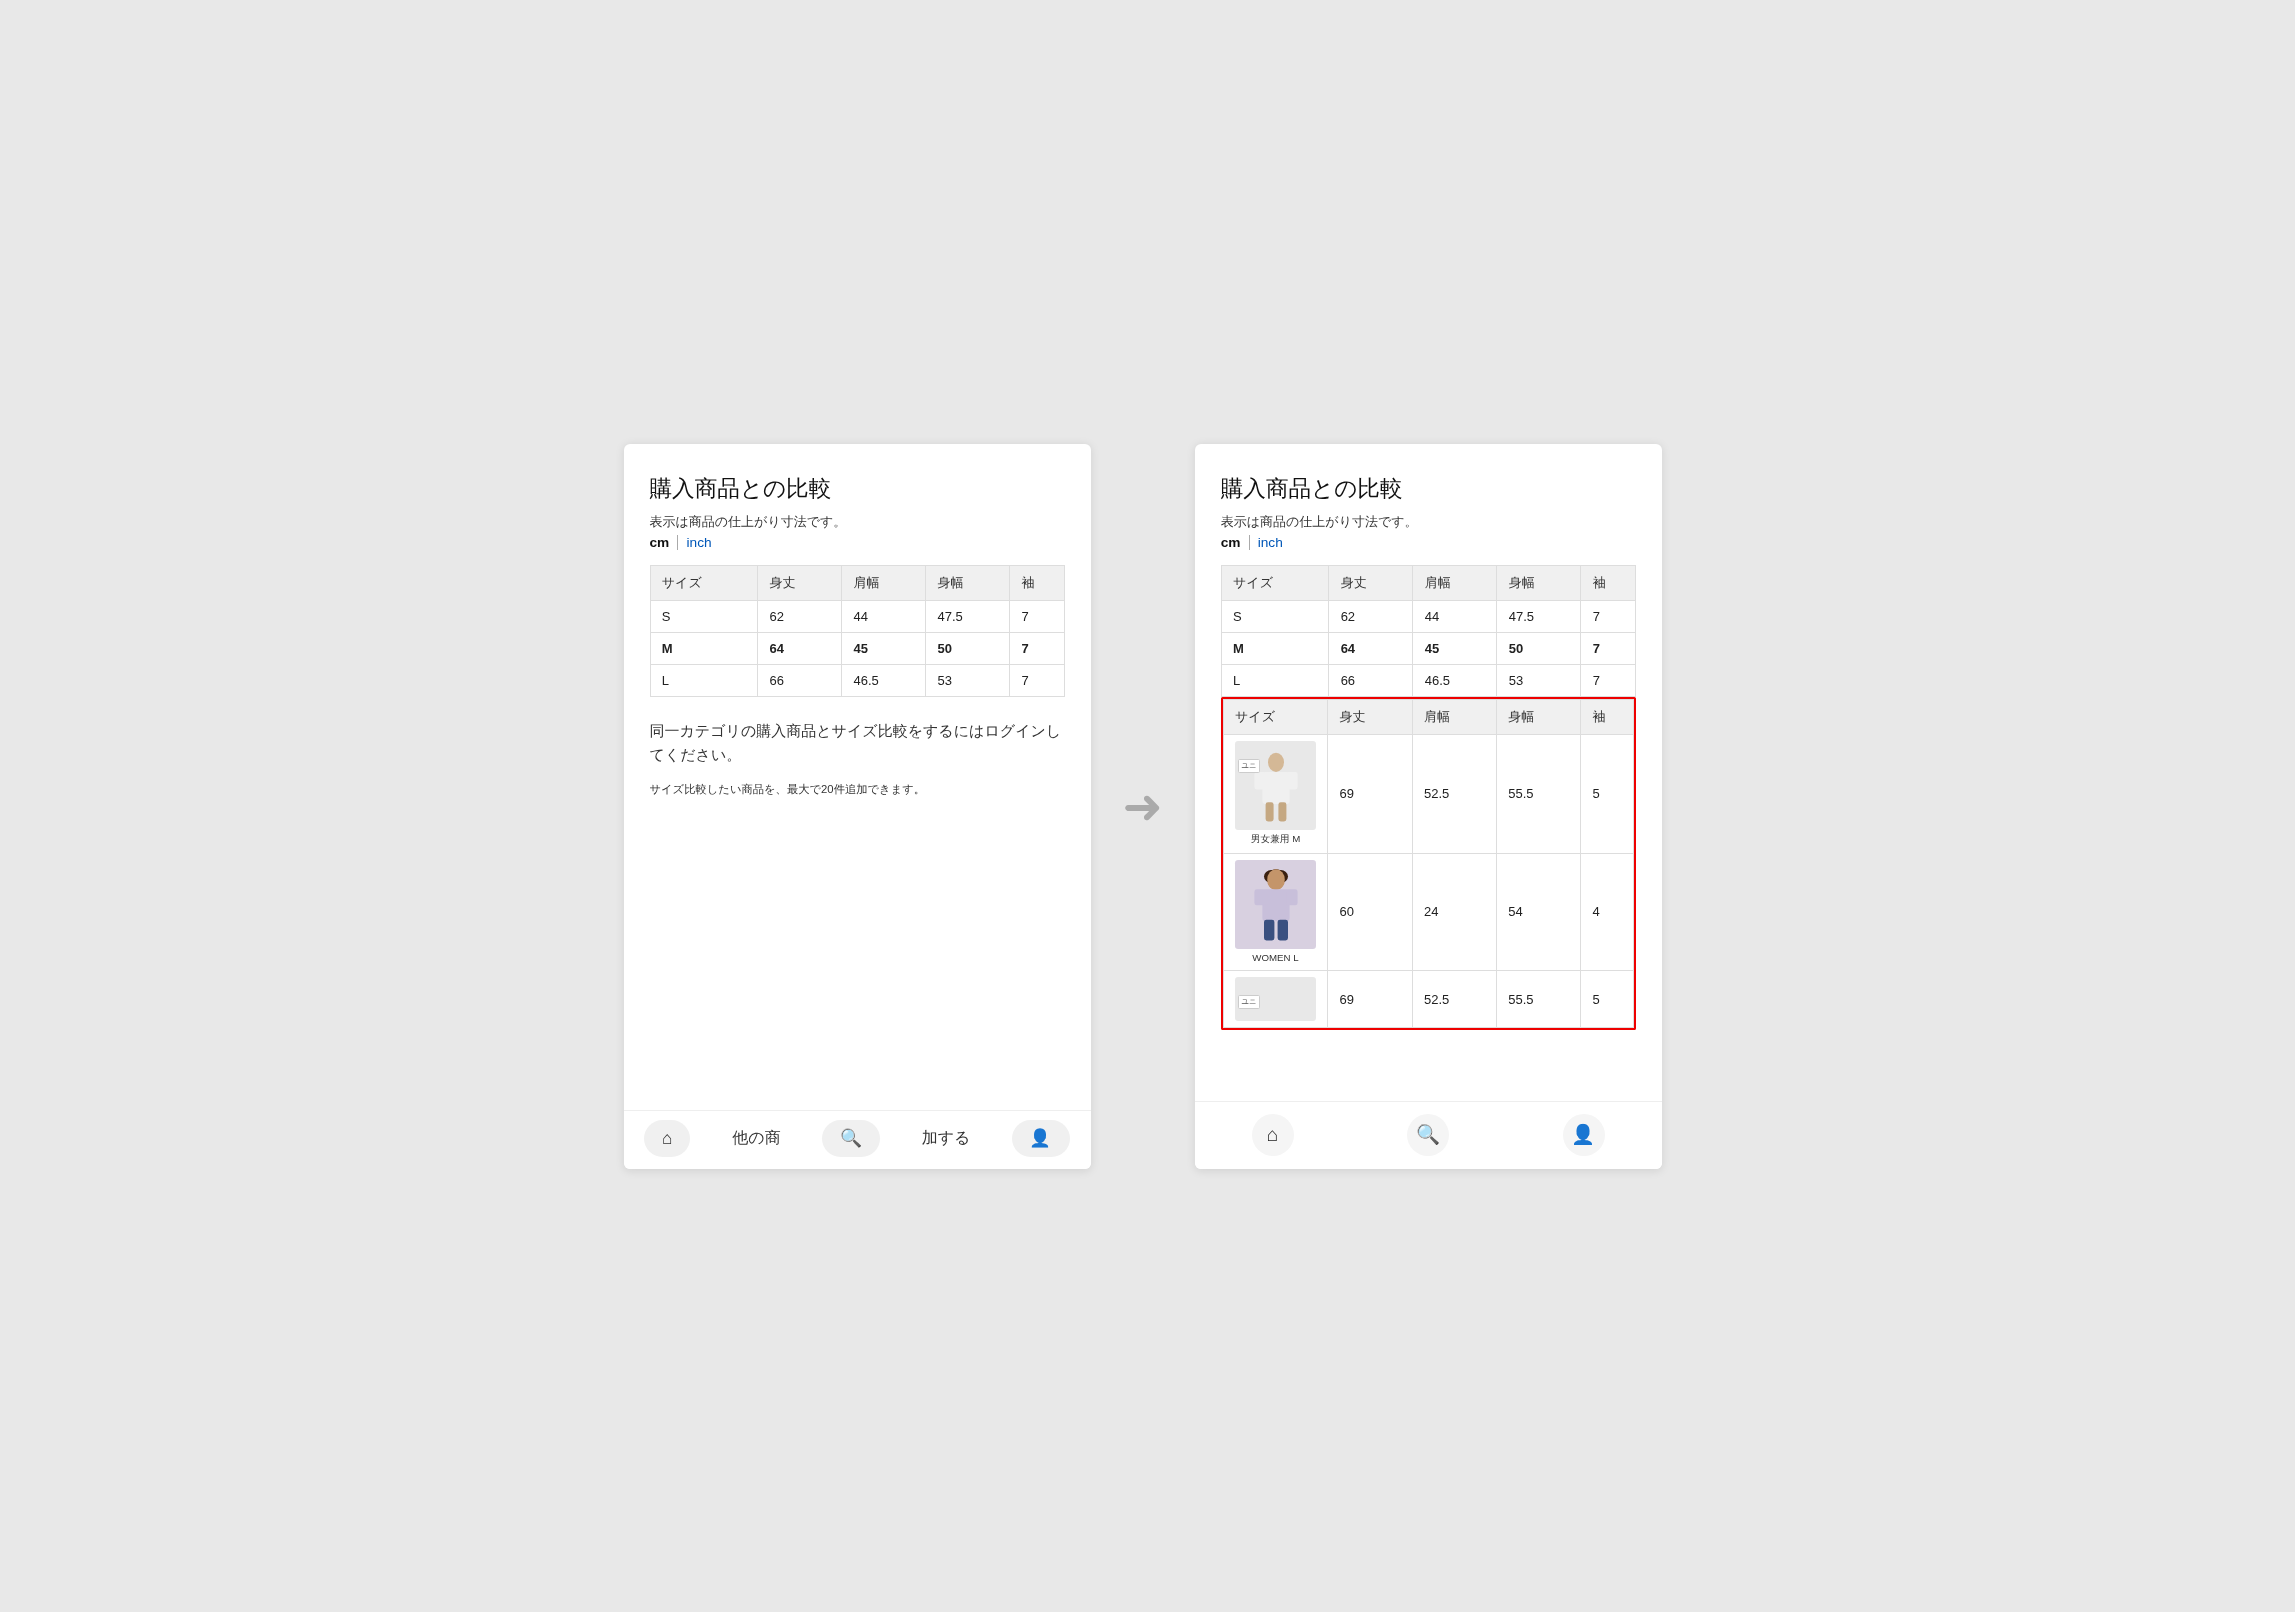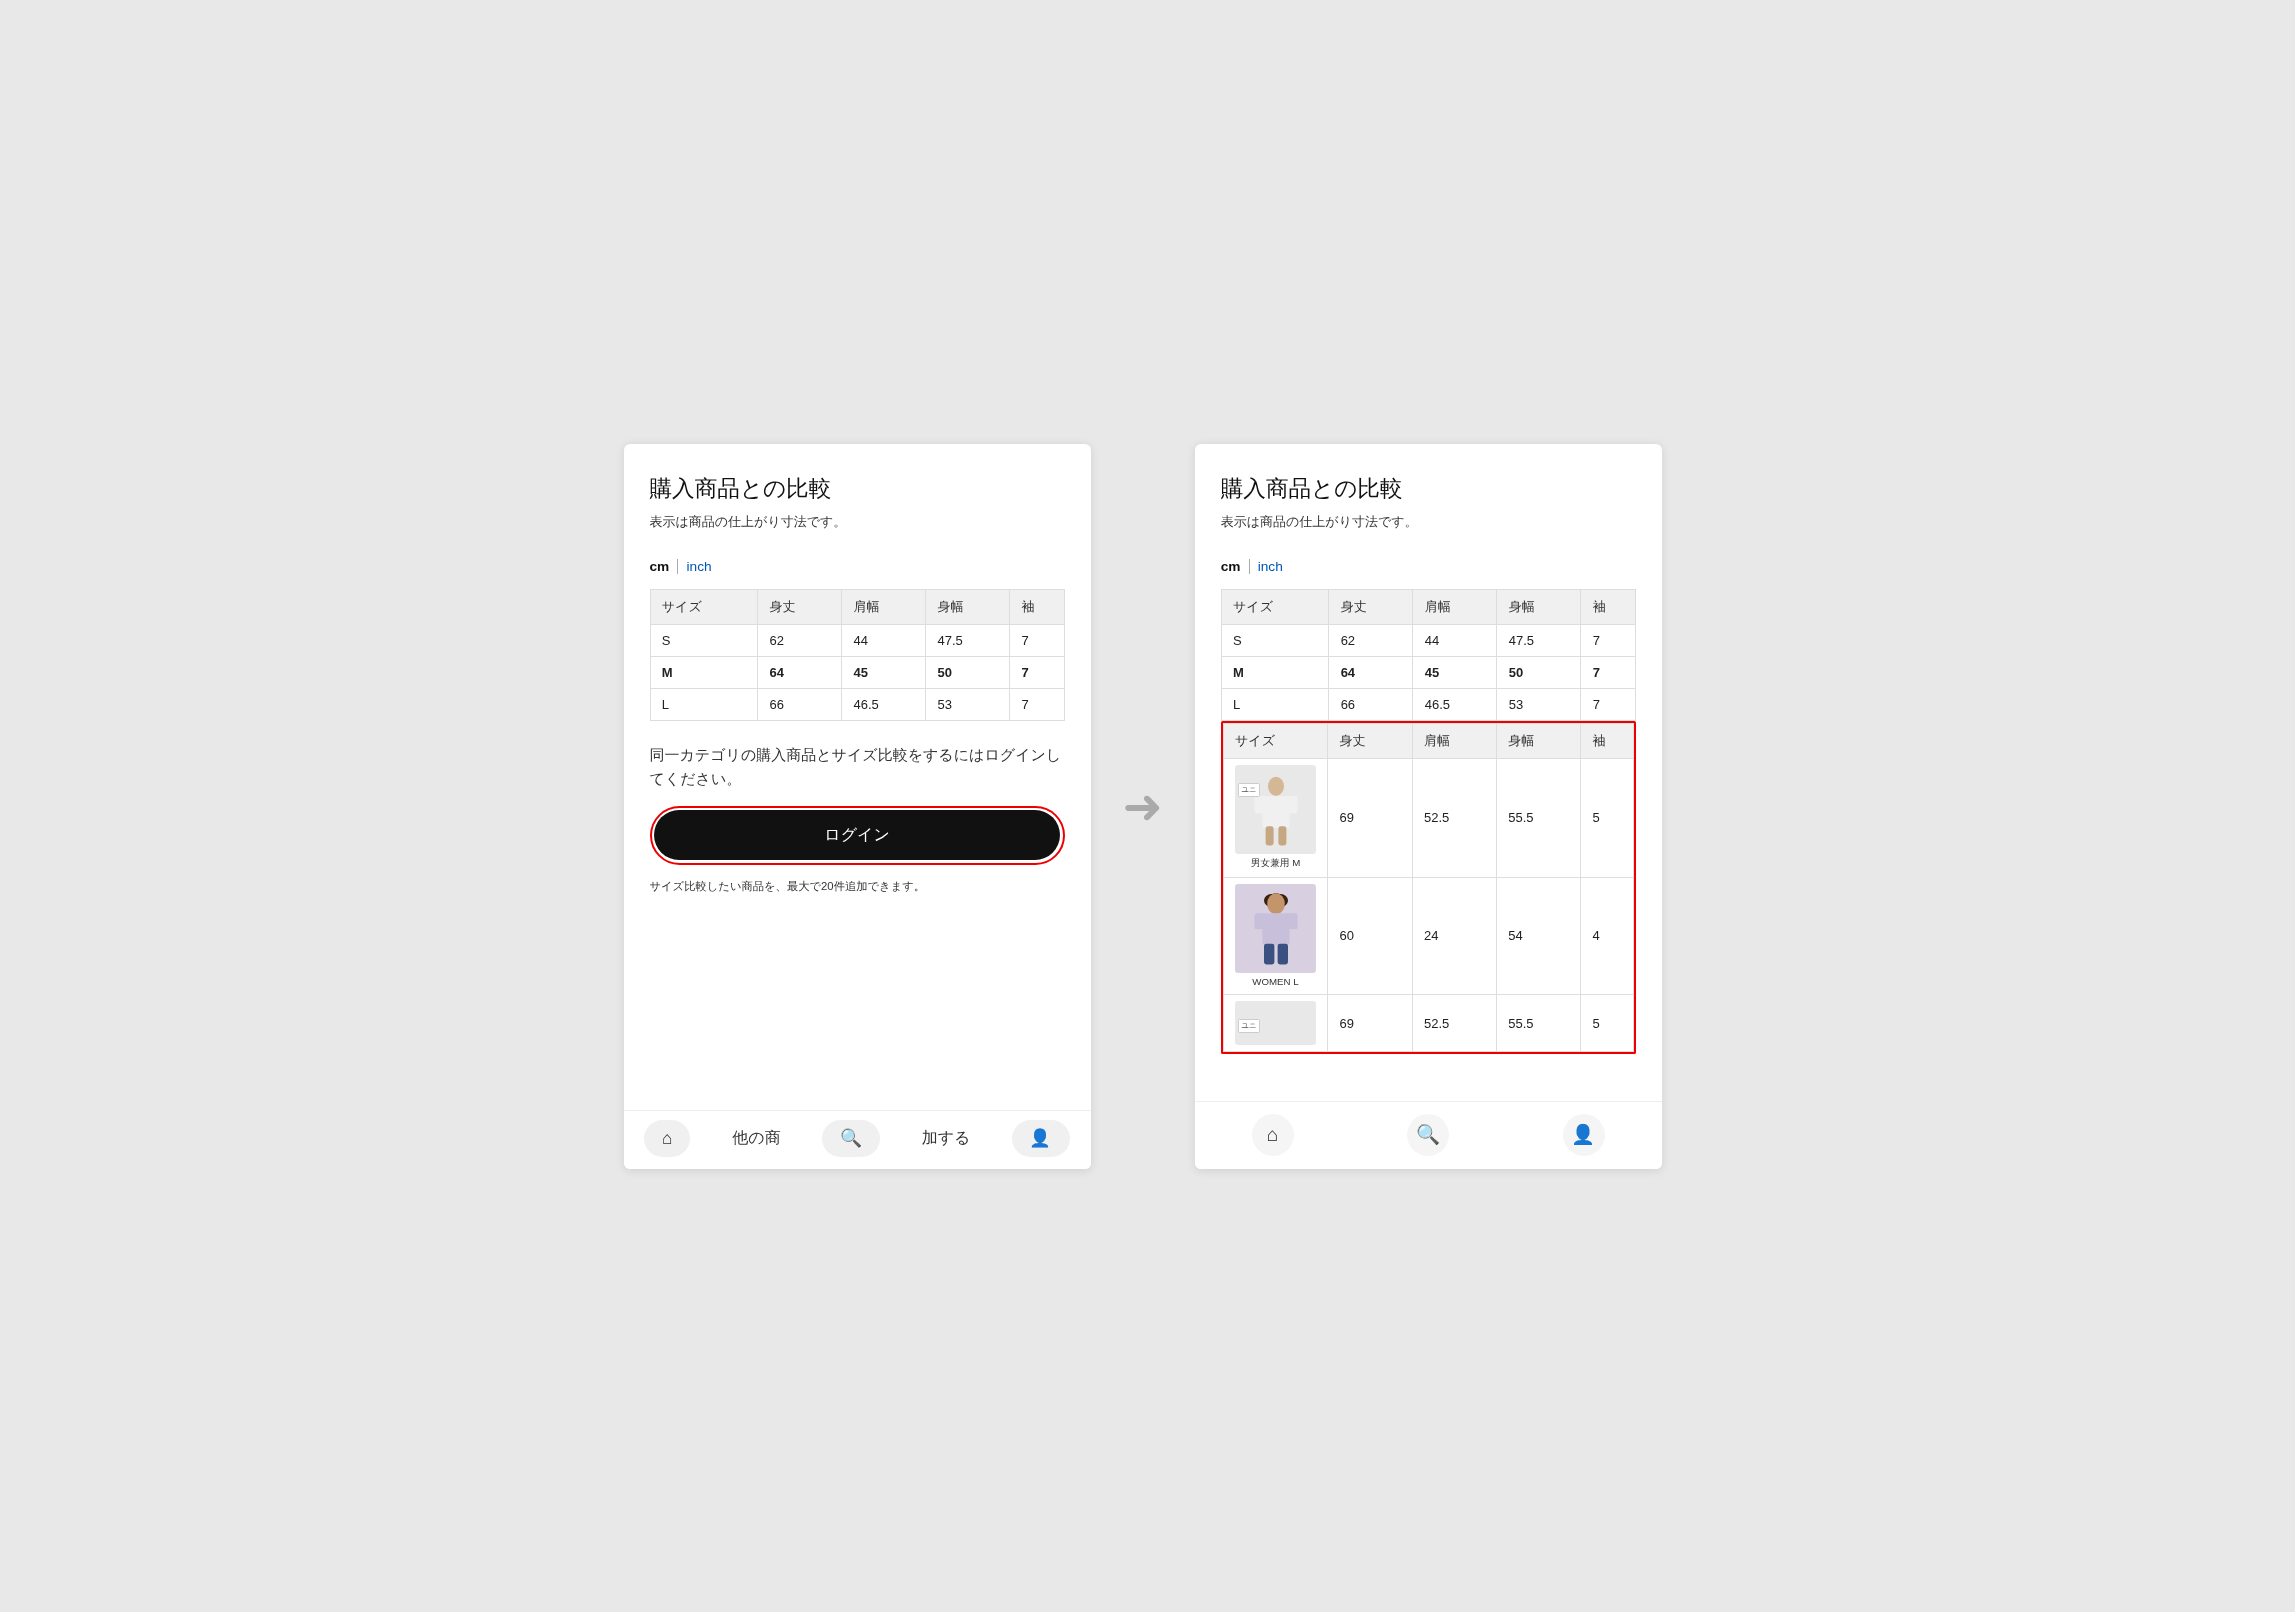--- a/index.html
+++ b/index.html
@@ -36,21 +36,21 @@
     }
     .page-title {
       font-size: 22.6px;
       font-weight: 500;
       margin-bottom: 9.7px;
       color: #111;
     }
     .subtitle {
       font-size: 13px;
       color: #333;
-      margin-bottom: 28px;
+      margin-bottom: 4px;
     }
     .unit-toggle {
       display: flex;
       align-items: center;
       gap: 0;
       margin-bottom: 14.5px;
     }
     .unit-cm {
       font-size: 13.7px;
       font-weight: 700;
@@ -288,23 +288,20 @@
             <td>66</td>
             <td>46.5</td>
             <td>53</td>
             <td>7</td>
           </tr>
         </tbody>
       </table>
 
       <div class="login-section">
         <p class="login-text">同一カテゴリの購入商品とサイズ比較をするにはログインしてください。</p>
-        <div class="login-button-wrapper">
-          <button class="login-button">ログイン</button>
-        </div>
         <p class="bottom-text">サイズ比較したい商品を、最大で20件追加できます。</p>
       </div>
     </div>
 
     <div class="bottom-nav">
       <div class="nav-pill">
         <span class="nav-icon">⌂</span>
       </div>
       <span class="nav-label">他の商</span>
       <div class="nav-pill">

